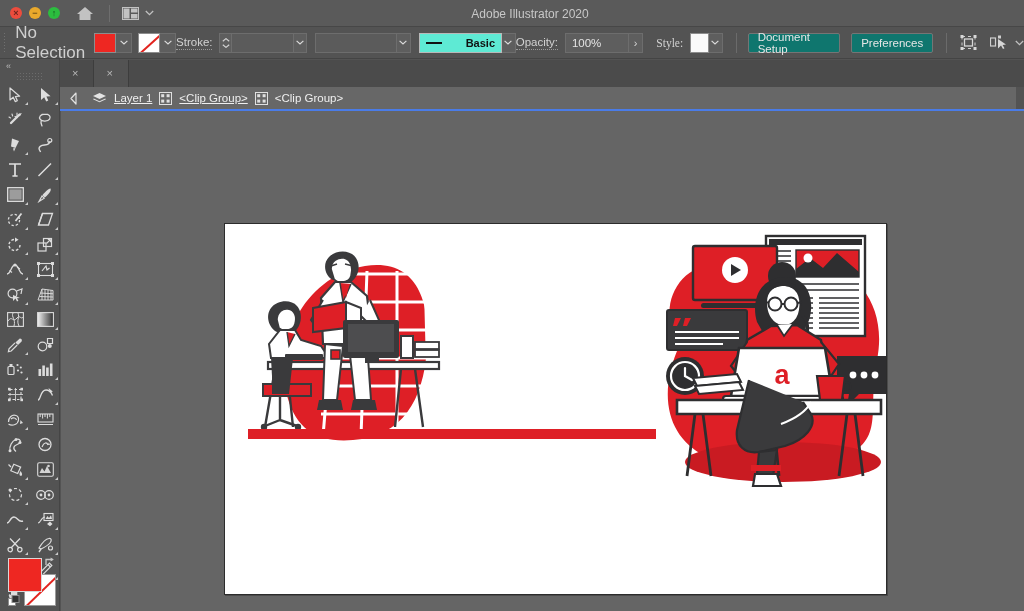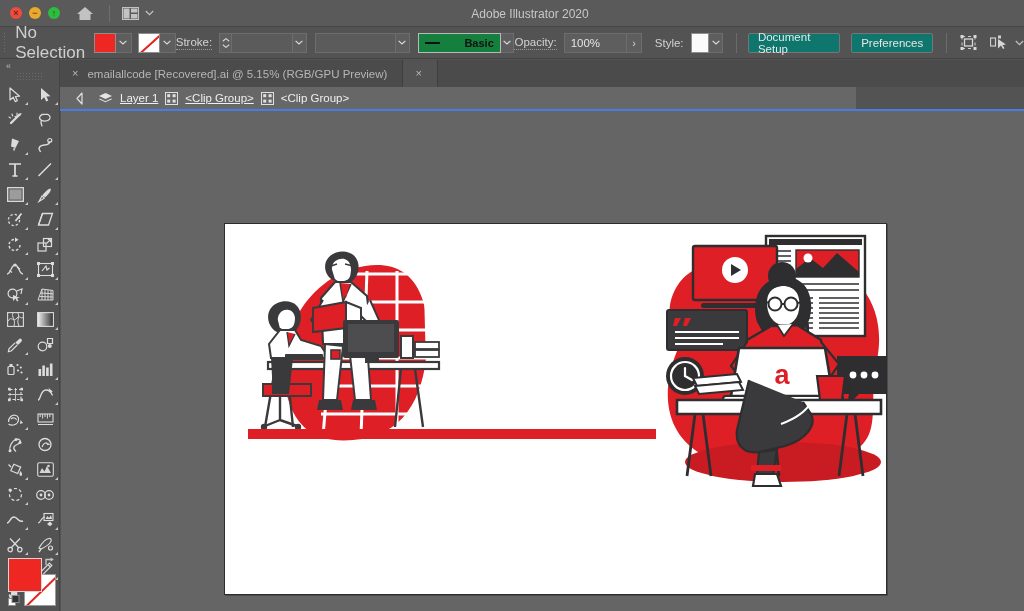--- a/index.html
+++ b/index.html
@@ -71,35 +71,35 @@
   .stroke-field {
     width: 72px; height: 20px; background: #5b5b5b; border: 1px solid #6d6d6d; border-left: none;
     background-image: radial-gradient(#6f6f6f 0.5px, transparent 0.6px); background-size: 4px 4px;
   }
   .dash-field {
     width: 96px; height: 20px; margin-left: 8px;
     background: #5b5b5b; border: 1px solid #6d6d6d;
     background-image: radial-gradient(#6f6f6f 0.5px, transparent 0.6px); background-size: 4px 4px;
   }
   .brush-field {
-    width: 96px; height: 20px; margin-left: 8px; background: #15803d;
+    width: 96px; height: 20px; margin-left: 8px; background: #5eead4;
     border: 1px solid #b9b9b9; display: flex; align-items: center; padding: 0 6px; gap: 24px;
   }
   .brush-line { flex: 1; height: 2px; background: #111; }
   .brush-name { font-size: 11px; color: #111; font-weight: bold; }
   .opacity-label { font-size: 11.5px; color: #d2d2d2;
                    border-bottom: 1px dotted #9a9a9a; padding-bottom: 1px; }
   .opacity-field {
     width: 74px; height: 20px; margin-left: 7px; background: #5e5e5e; border: 1px solid #6d6d6d;
     display: flex; align-items: center; padding-left: 6px; font-size: 11.5px; color: #e4e4e4;
   }
   .opacity-more { width: 17px; height: 20px; background: #5e5e5e; border: 1px solid #6d6d6d;
                   border-left: none; display: flex; align-items: center; justify-content: center;
                   font-size: 11px; color: #d6d6d6; }
-  .style-label { margin-left: 13px; font-size: 11.5px; color: #d2d2d2; }
+  .style-label { margin-left: 13px; font-size: 11.5px; color: #d2d2d2; font-family: Liberation Serif, serif; }
   .style-swatch { width: 22px; height: 20px; margin-left: 7px; background: #fafafa; border: 1px solid #8d8d8d; }
   .cb-sep { width: 1px; height: 20px; background: #6b6b6b; margin-left: 13px; }
   .cb-btn {
     height: 20px; margin-left: 11px; padding: 0 9px; background: #0f766e;
     border: 1px solid #757575; border-radius: 2px;
     display: flex; align-items: center; font-size: 11.5px; color: #e6e6e6;
   }
   .cb-icon { margin-left: 13px; display: flex; align-items: center; }
 
   
@@ -110,22 +110,22 @@
   .tab {
     display: flex; align-items: center; gap: 9px; padding: 0 15px 0 12px;
     font-size: 11.5px; color: #b6b6b6; border-right: 1px solid #3d3d3d;
     background: #4b4b4b;
   }
   .tab.active { background: #535353; color: #e9e9e9; }
   .tab-x { font-size: 11px; color: #b9b9b9; line-height: 1; }
 
   
   .breadcrumb {
-    position: absolute; left: 60px; top: 87px; width: 796px; height: 22px;
-    background: #676767; display: flex; align-items: center; gap: 7px; padding-left: 16px;
+    position: absolute; left: 60px; top: 87px; width: 956px; height: 22px;
+    background: #676767; display: flex; align-items: center; gap: 7px; padding-left: 10px;
   }
   .bc-text { font-size: 11.5px; color: #efefef; }
   .bc-link { font-size: 11.5px; color: #efefef; text-decoration: underline; }
   .bc-blue {
     position: absolute; left: 60px; top: 109px; width: 964px; height: 2px; background: #4a7ce8;
   }
 
   
   .toolpanel {
     position: absolute; left: 0; top: 59px; width: 60px; height: 552px; background: #535353;
@@ -302,21 +302,20 @@
       </svg>
       <svg width="9" height="6" viewBox="0 0 9 6" style="margin-left:7px">
           <path d="M0.8 1 L4.5 4.6 L8.2 1" fill="none" stroke="#c2c2c2" stroke-width="1.3"></path>
         </svg>
     </div>
   </div>
 
   <div class="tabbar">
     <div class="tab">
       <span class="tab-x">×</span>
-      <span>emailallcode [Recovered].ai @ 5.15% (RGB/GPU Preview)</span>
     </div>
     <div class="tab active">
       <span class="tab-x">×</span>
     </div>
   </div>
 
   <div class="breadcrumb">
     <svg width="15" height="13" viewBox="0 0 15 13">
       <path d="M6 1 L1 6.5 L6 12 L6 9 L6 4 Z" fill="none" stroke="#e0e0e0" stroke-width="1.2" stroke-linejoin="round"></path>
     </svg>

